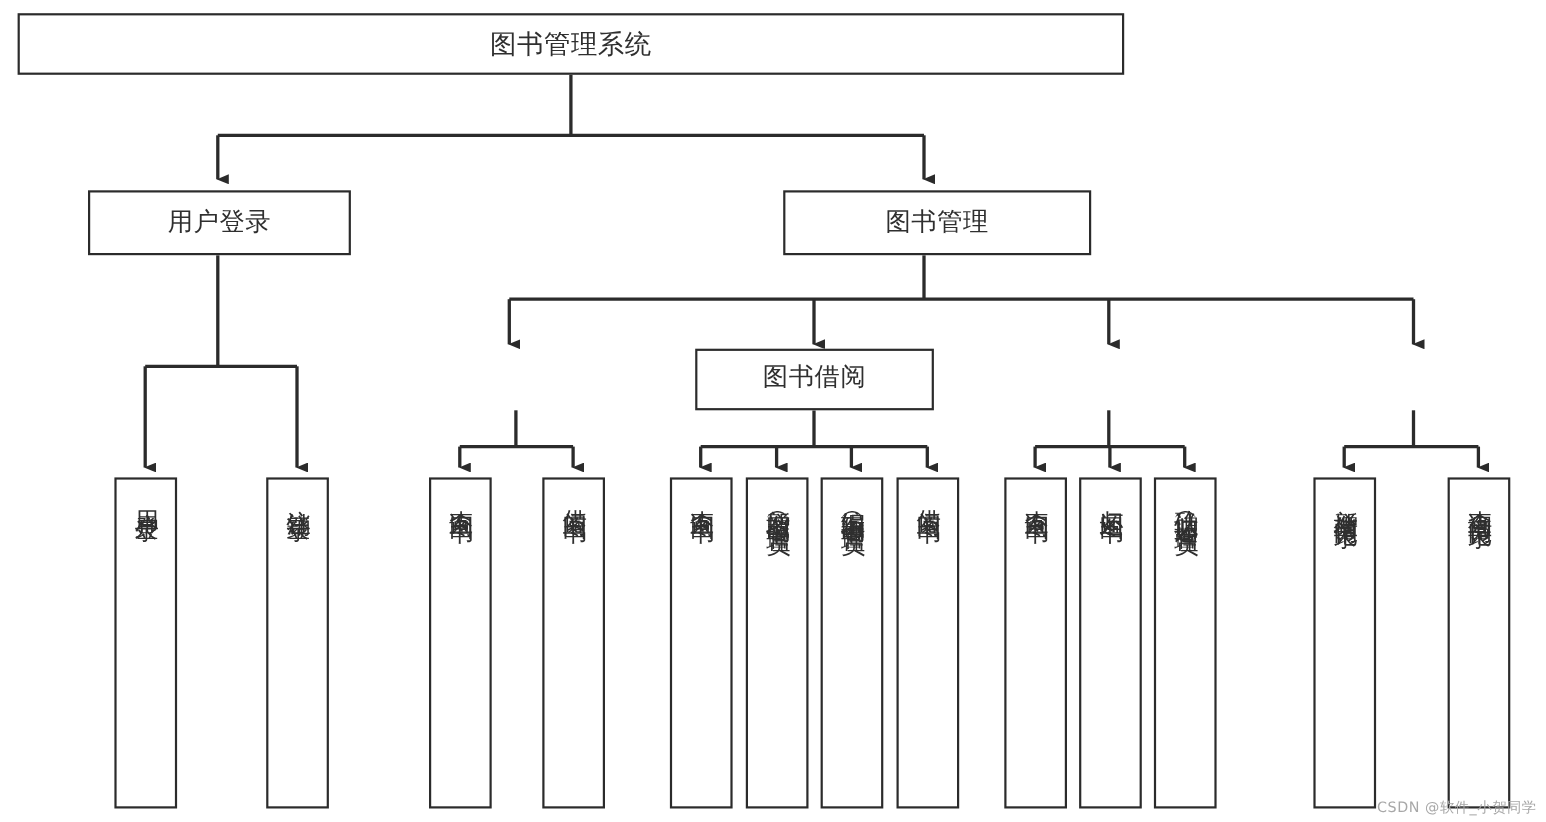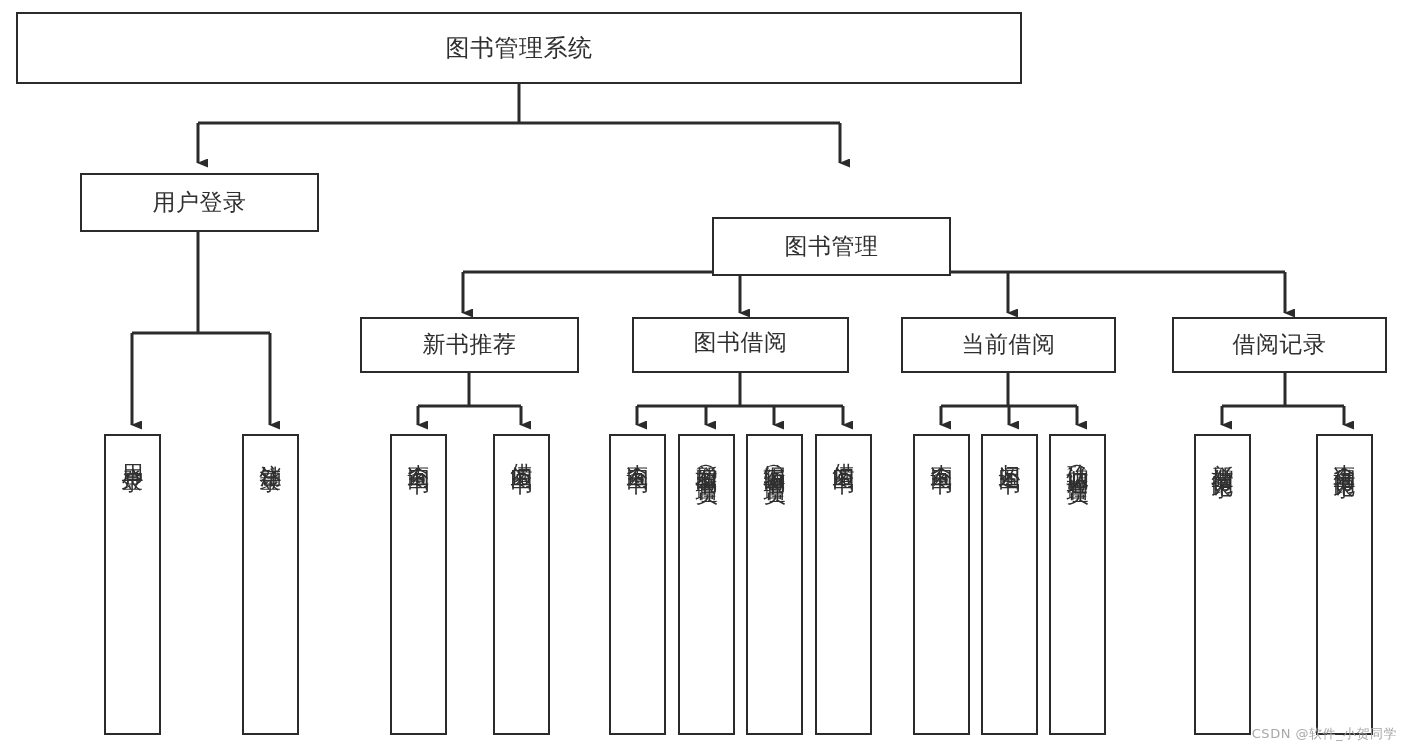--- a/index.html
+++ b/index.html
@@ -131,47 +131,38 @@
       <path d="M 1077,406 L 1077,425" marker-end="url(#arrowhead)"></path>
 
       <path d="M 1285,373 L 1285,406"></path>
       <path d="M 1222,406 L 1344,406"></path>
       <path d="M 1222,406 L 1222,425" marker-end="url(#arrowhead)"></path>
       <path d="M 1344,406 L 1344,425" marker-end="url(#arrowhead)"></path>
 
     </g>
   </svg>
 
-  <div class="node h root" style="left:16px; top:12px; width:1006px; height:72px;">
+  <div class="node h root" style="left:16px; top:12px; width:1006px; height:56px;">
     <span class="node-label">图书管理系统</span>
   </div>
 
   <div class="node h" style="left:80px; top:173px; width:239px; height:59px;">
     <span class="node-label">用户登录</span>
   </div>
 
-  <div class="node h" style="left:712px; top:173px; width:239px; height:59px;margin-top:44px;">
+  <div class="node h" style="left:712px; top:173px; width:280px; height:59px;">
     <span class="node-label">图书管理</span>
   </div>
 
-  <div class="node h" style="left:360px; top:317px; width:219px; height:56px;">
-    <span class="node-label">新书推荐</span>
-  </div>
 
   <div class="node h" style="left:632px; top:317px; width:217px; height:56px;font-family:Liberation Mono, monospace;">
     <span class="node-label">图书借阅</span>
   </div>
 
-  <div class="node h" style="left:901px; top:317px; width:215px; height:56px;">
-    <span class="node-label">当前借阅</span>
-  </div>
-
-  <div class="node h" style="left:1172px; top:317px; width:215px; height:56px;">
-    <span class="node-label">借阅记录</span>
-  </div>
+
 
   <div class="node v" style="left:104px; top:434px; width:57px; height:301px;">
     <span class="node-label">用户登录</span>
   </div>
 
   <div class="node v" style="left:242px; top:434px; width:57px; height:301px;">
     <span class="node-label">注销登录</span>
   </div>
 
   <div class="node v" style="left:390px; top:434px; width:57px; height:301px;">

